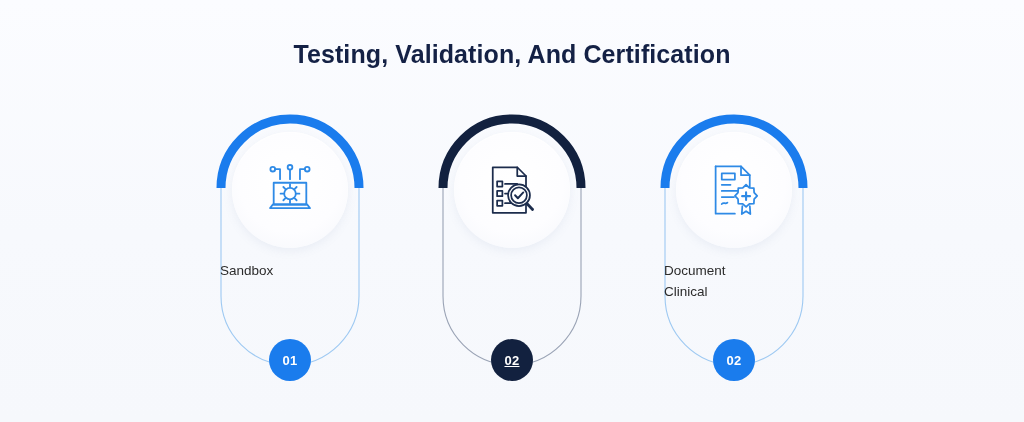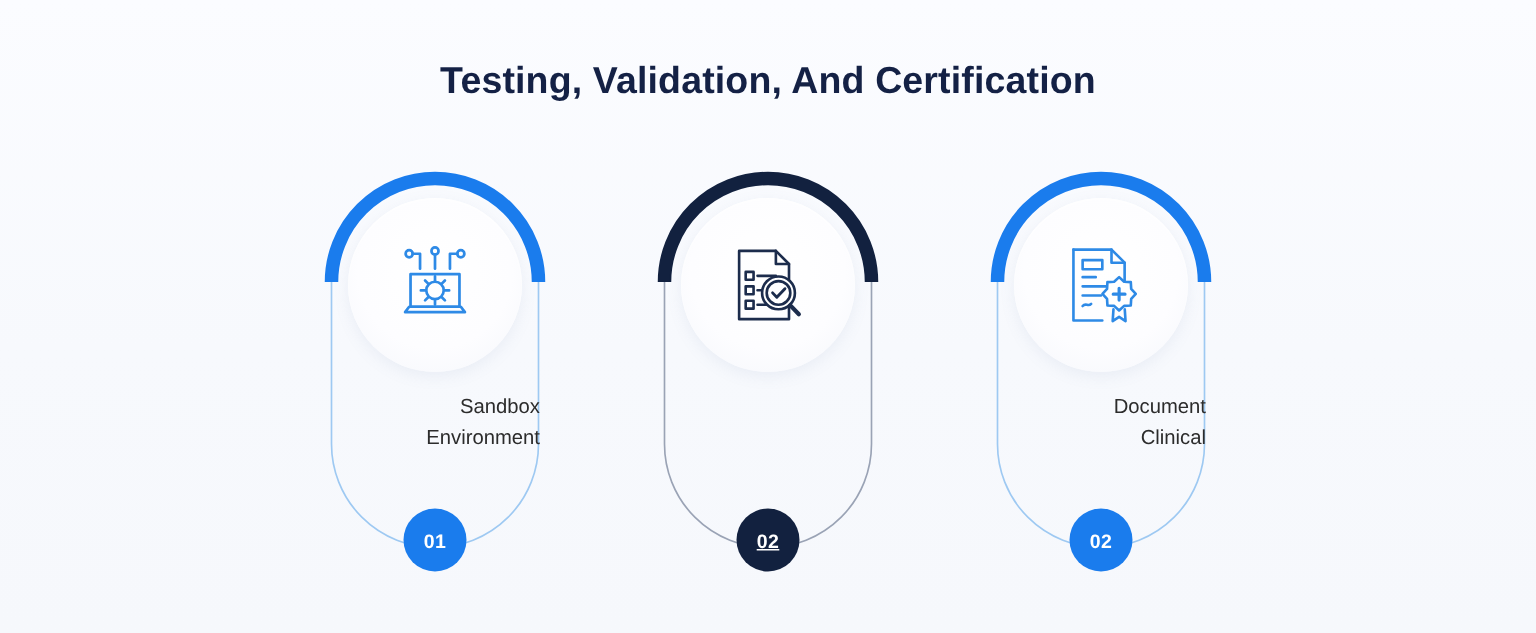--- a/index.html
+++ b/index.html
@@ -85,21 +85,21 @@
     align-items: center;
     justify-content: center;
   }
   .icon-wrap svg { display: block; }
 
   .step-label {
     position: absolute;
     top: 152px;
     left: 4px;
     width: 140px;
-    text-align: right;
+    text-align: left;
     font-size: 13.5px;
     line-height: 21px;
     font-weight: 400;
     color: #2c2c2c;
     font-family: "Liberation Sans", sans-serif;
   }
 
   .badge {
     position: absolute;
     top: 231px;
@@ -147,21 +147,20 @@
           <path d="M48.4 9 H43 V20"></path>
           <path d="M14 24 h36 v24 h-36 z" stroke="#2e8ae6"></path>
           <path d="M10 52 h44 l-3 -4 H13 z"></path>
           <circle cx="32" cy="36" r="6.4"></circle>
           <path d="M32 25.6 v3.2 M32 43.2 v3.2 M21.6 36 h3.2 M39.2 36 h3.2
                    M24.7 28.7 l2.3 2.3 M37 41 l2.3 2.3 M39.3 28.7 l-2.3 2.3 M27 41 l-2.3 2.3"></path>
         </svg>
       </div>
       <div class="step-label">
         <div>Sandbox</div>
-        <div>Environment</div>
       </div>
       <div class="badge badge-blue">01</div>
     </div>
 
     <div class="step step-2">
       <div class="capsule">
         <svg width="148" height="262" viewBox="0 0 148 262" fill="none">
           <path d="M5 80 L5 188 A69 69 0 0 0 143 188 L143 80" stroke="#9aa3b5" stroke-width="1.1" fill="none"></path>
           <path d="M5 80 A69 69 0 0 1 143 80" stroke="#12213f" stroke-width="9" fill="none" stroke-linecap="butt"></path>
         </svg>

